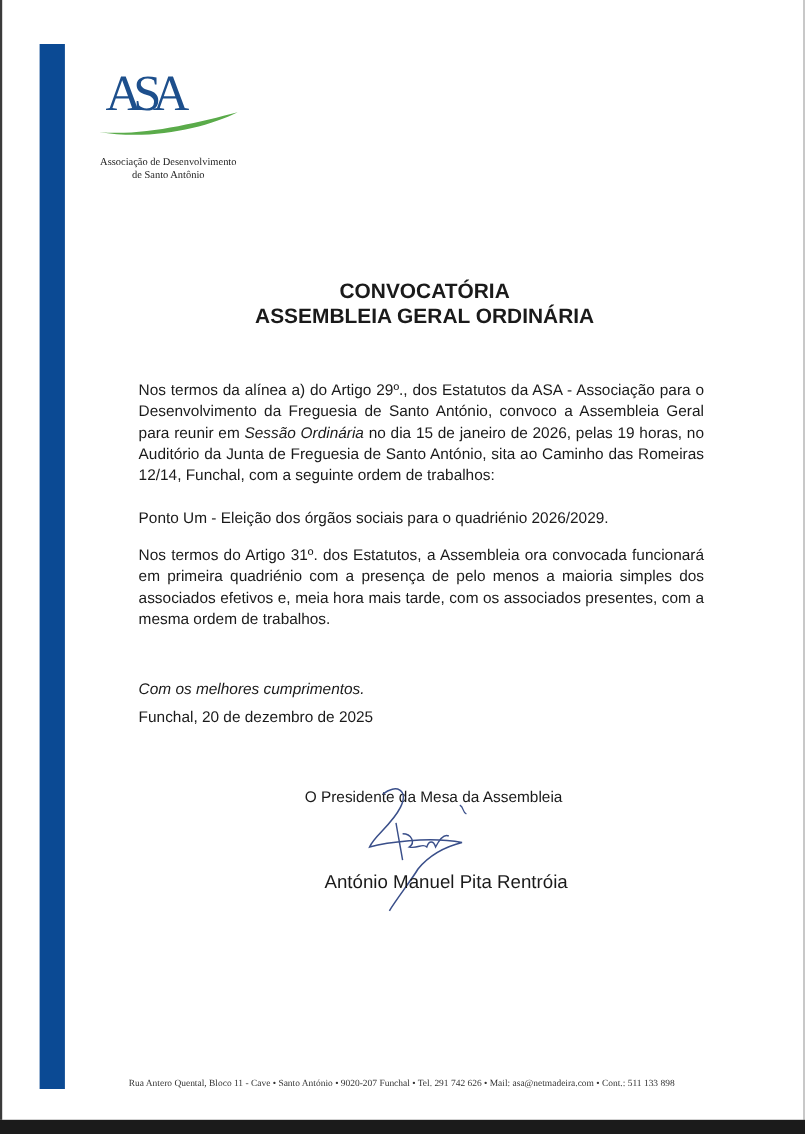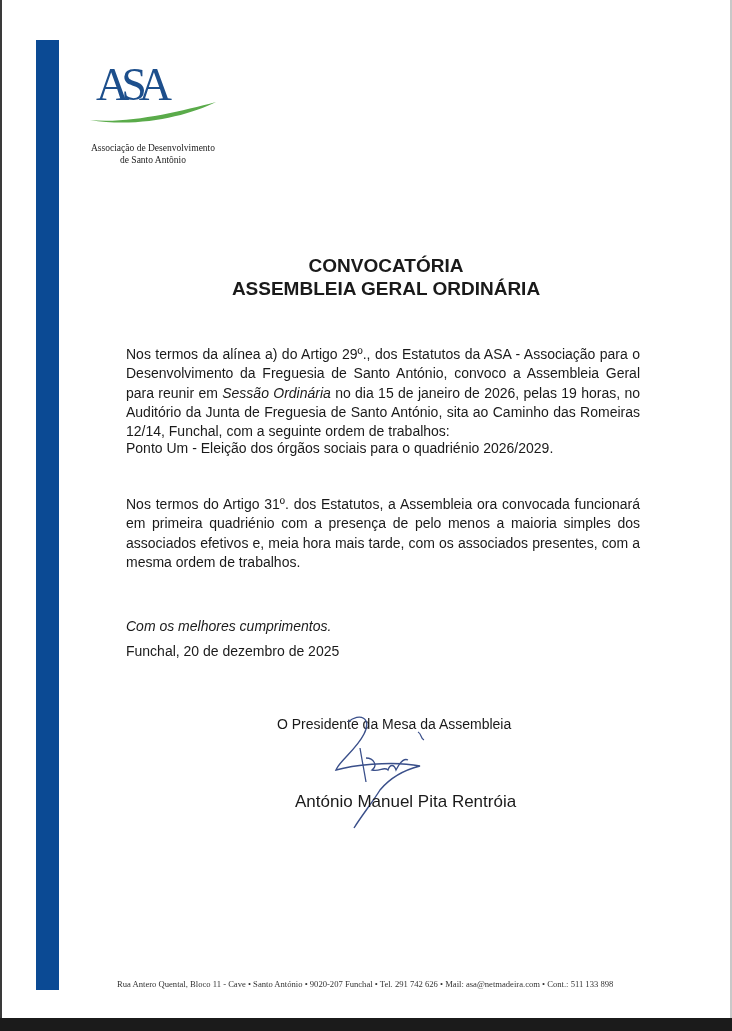--- a/index.html
+++ b/index.html
@@ -26,21 +26,21 @@
   }
 
   .title { position: absolute; left: 0; width: 732px; text-align: center; font-weight: bold; font-size: 19px; color: #1a1a1a; }
   .t1 { top: 255px; left: 20px; }
   .t2 { top: 278px; left: 20px; }
 
   .para {
     position: absolute; left: 126px; width: 514px; font-size: 14px; line-height: 19.3px; text-align: justify;
   }
   .p1 { top: 329px; margin-top: 16px; }
-  .p2 { top: 439px; }
+  .p2 { top: 461px; }
   .p3 { top: 495px; }
   .p4 { top: 617px; font-style: italic; }
   .p5 { top: 642px; }
 
   .sig-role { position: absolute; left: 277px; top: 716px; font-size: 14px; }
   .sig-name { position: absolute; left: 295px; top: 792px; font-size: 17px; }
   .signature { position: absolute; left: 320px; top: 700px; width: 140px; height: 130px; }
 
   .footer {
     position: absolute; left: 117px; top: 979px; font-family: Liberation Serif, serif;

